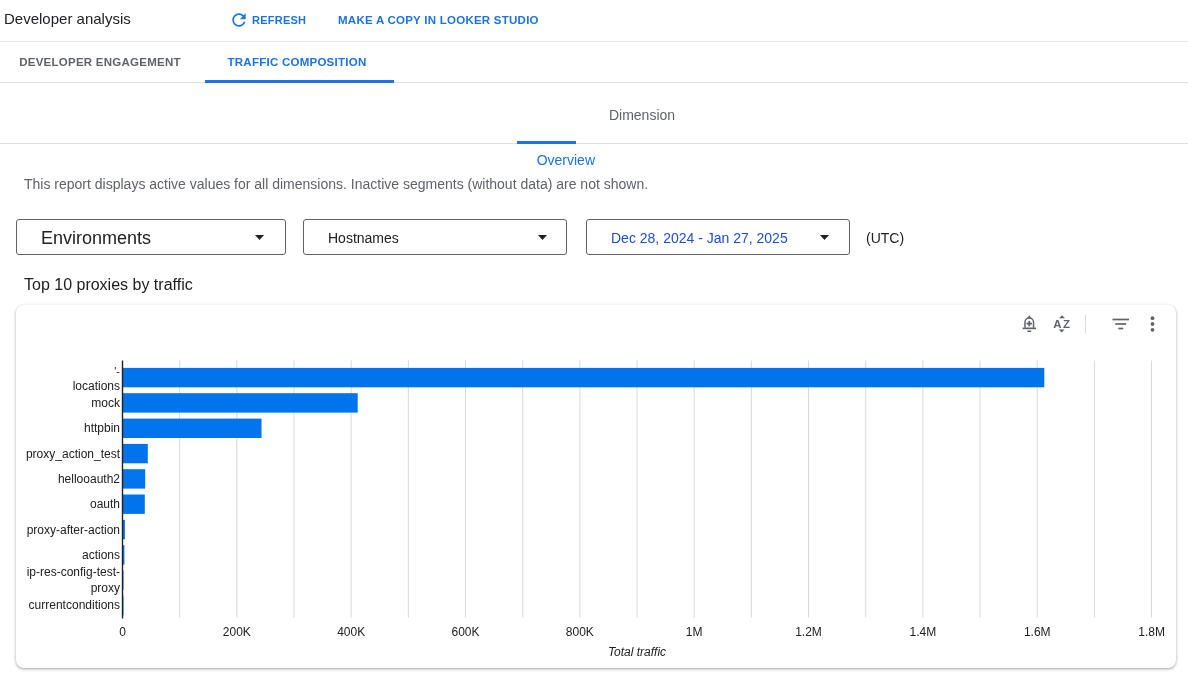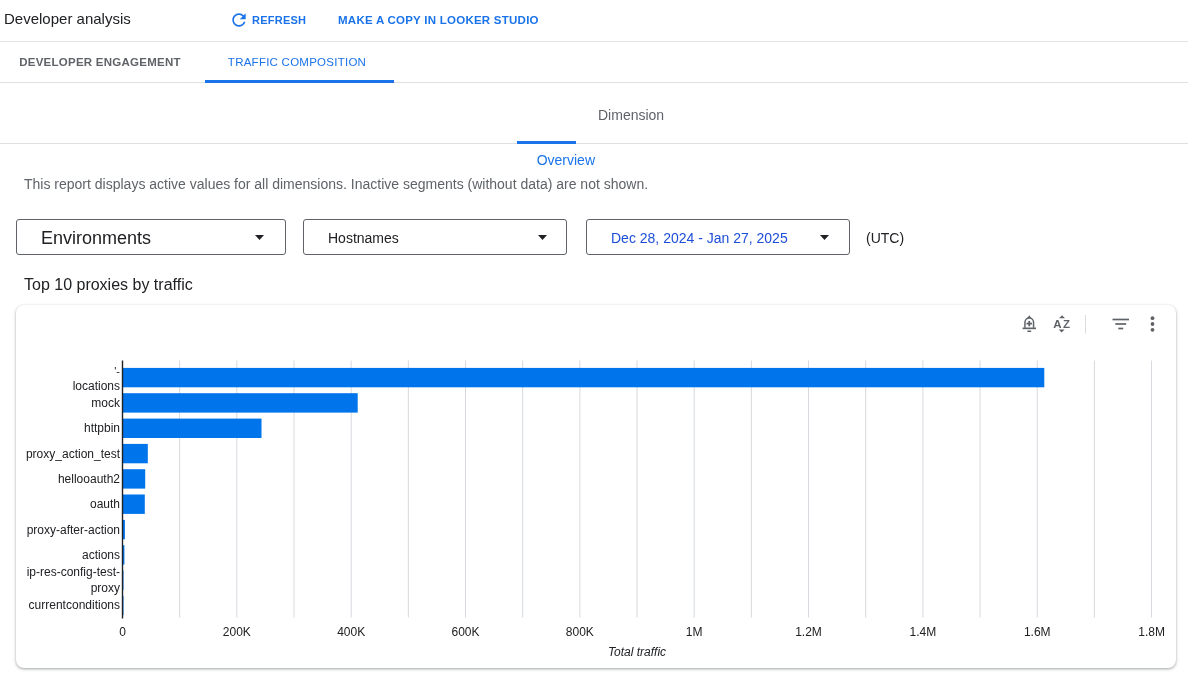--- a/index.html
+++ b/index.html
@@ -17,26 +17,26 @@
 
   <svg class="abs" style="left:229px; top:10px;" width="20" height="20" viewBox="0 0 24 24" fill="#1a73e8">
     <path d="M17.65 6.35C16.2 4.9 14.21 4 12 4c-4.42 0-7.99 3.58-8 8s3.57 8 7.99 8c3.73 0 6.84-2.55 7.73-6h-2.08c-.82 2.33-3.04 4-5.65 4-3.31 0-6-2.69-6-6s2.69-6 6-6c1.66 0 3.14.69 4.22 1.78L13 11h7V4l-2.35 2.35z"></path>
   </svg>
   <div class="abs blue" style="left:252px; top:12.7px; height:14px; line-height:14px; font-size:11px; font-weight:700; letter-spacing:0.25px;">REFRESH</div>
   <div class="abs blue" style="left:338px; top:13px; height:14px; line-height:14px; font-size:11.5px; font-weight:700; letter-spacing:0.25px;">MAKE A COPY IN LOOKER STUDIO</div>
 
   <div class="abs" style="left:0; top:41px; width:1188px; height:1px; background:#e3e3e3;"></div>
 
   <div class="abs" style="left:0; top:42px; width:200px; height:41px; line-height:41px; text-align:center; font-size:11.5px; font-weight:700; letter-spacing:0.25px; color:#5f6368;">DEVELOPER ENGAGEMENT</div>
-  <div class="abs blue" style="left:202px; top:42px; width:190px; height:41px; line-height:41px; text-align:center; font-size:11.5px; font-weight:400; letter-spacing:0.25px;">TRAFFIC COMPOSITION</div>
+  <div class="abs blue" style="left:202px; top:42px; width:190px; height:41px; line-height:41px; text-align:center; font-size:11.5px; font-weight:700; letter-spacing:0.25px;">TRAFFIC COMPOSITION</div>
   <div class="abs" style="left:0; top:82px; width:1188px; height:1px; background:#e0e0e0;"></div>
   <div class="abs" style="left:204.5px; top:80px; width:189.5px; height:3px; background:#1a73e8;"></div>
 
   <div class="abs blue" style="left:497px; top:106px; width:98px; height:18px; line-height:18px; text-align:right; font-size:14px;margin-top:45px;">Overview</div>
-  <div class="abs" style="left:598px; top:106px; width:88px; height:18px; line-height:18px; font-size:14px; color:#5f6368;">Dimension</div>
+  <div class="abs" style="left:598px; top:106px; width:88px; height:18px; line-height:18px; text-align:center; font-size:14px; color:#5f6368;">Dimension</div>
   <div class="abs" style="left:0; top:142.5px; width:1188px; height:1px; background:#e0e0e0;"></div>
   <div class="abs" style="left:517px; top:140.5px; width:59px; height:3px; background:#1a73e8;"></div>
 
   <div class="abs" style="left:24px; top:177px; height:15px; line-height:15px; font-size:14px; color:#5f6368;">This report displays active values for all dimensions. Inactive segments (without data) are not shown.</div>
 
   <div class="abs" style="left:16px; top:219px; width:270px; height:36px; border:1px solid #5f6368; border-radius:3px; background:#fff;"></div>
   <div class="abs" style="left:41px; top:230px; height:16px; line-height:16px; font-size:18px; color:#202124;">Environments</div>
   <svg class="abs" style="left:254.5px; top:234.5px;" width="9" height="5" viewBox="0 0 9 5">
       <path d="M0 0 L9 0 L4.5 5 Z" fill="#202124"></path>
     </svg>

